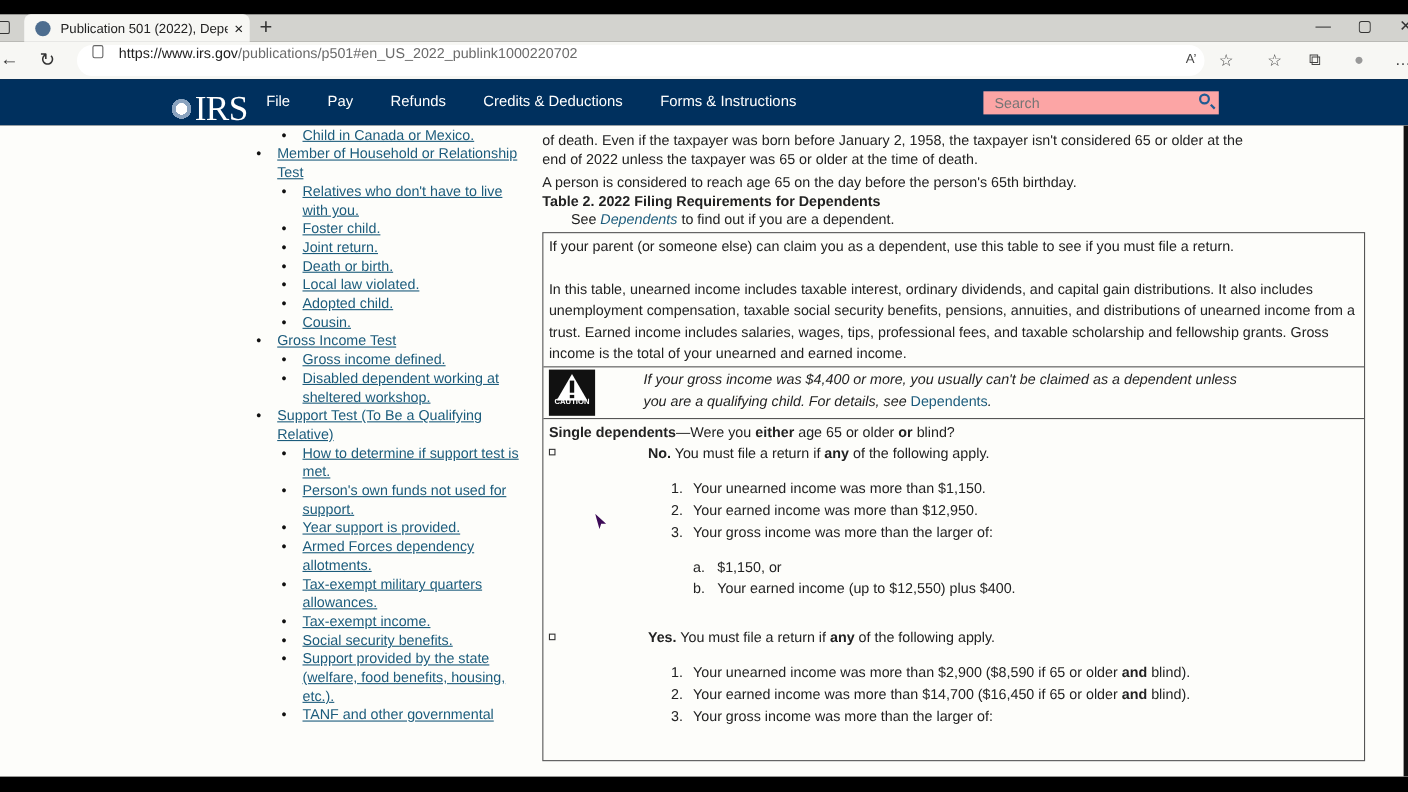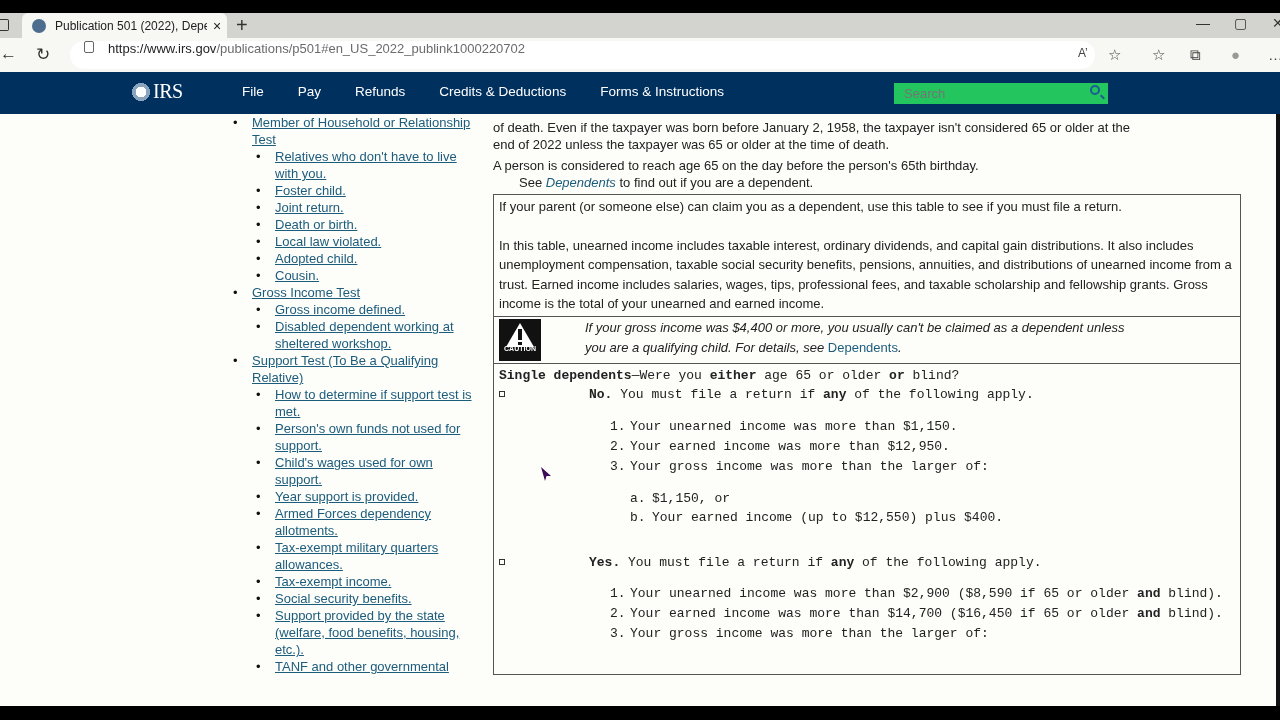--- a/index.html
+++ b/index.html
@@ -20,25 +20,25 @@
   .toolbar { position: absolute; left: 0; top: 38px; width: 1280px; height: 34px; background: #f7f7f4; }
   .nav-btn { position: absolute; top: 6px; font-size: 17px; color: #333; }
   .omnibox { position: absolute; left: 70px; top: 3px; width: 1025px; height: 28px; background: #fff; border-radius: 14px; display: flex; align-items: flex-start; padding-left: 14px; }
   .lock { width: 10px; height: 12px; border: 1.3px solid #666; border-radius: 2px; margin-right: 14px; position: relative; }
   .url { font-size: 13px; color: #6b6b6b; }
   .url b { color: #222; font-weight: normal; }
   .tb-icon { position: absolute; top: 8px; font-size: 15px; color: #444; }
 
   
   .irs-header { position: absolute; left: 0; top: 72px; width: 1280px; height: 42px; background: #00305e; }
-  .irs-logo { position: absolute; left: 130px; top: 8px; color: #fff; font-family: "Liberation Serif", serif; font-size: 20px; letter-spacing: -0.5px; display: flex; align-items: center; }
+  .irs-logo { position: absolute; left: 154px; top: 8px; color: #fff; font-family: "Liberation Serif", serif; font-size: 32px; letter-spacing: -0.5px; display: flex; align-items: center; }
   .irs-logo .eagle { display: inline-block; width: 22px; height: 20px; border-radius: 4px; background: radial-gradient(circle at 50% 50%, #fff 0 35%, #8aa3bf 36% 60%, transparent 61%); margin-right: 1px; }
   .mainnav { position: absolute; left: 242px; top: 12px; display: flex; gap: 0; }
   .mainnav a { color: #fff; text-decoration: none; font-size: 13.5px; margin-right: 34px; }
-  .search-box { position: absolute; left: 894px; top: 11px; width: 214px; height: 21px; background: #22c55e; display: flex; align-items: center; padding-left: 10px; }
+  .search-box { position: absolute; left: 894px; top: 11px; width: 214px; height: 21px; background: #fca5a5; display: flex; align-items: center; padding-left: 10px; }
   .search-box input { border: none; outline: none; font-size: 13px; color: #555; width: 180px; font-family: "Liberation Sans", sans-serif; background: transparent; }
   .search-box .search-icon { position: absolute; right: 8px; top: 2px; width: 10px; height: 10px; border: 2px solid #1f5b93; border-radius: 50%; }
   .search-box .search-icon::after { content: ""; position: absolute; left: 8px; top: 9px; width: 5px; height: 2px; background: #1f5b93; transform: rotate(45deg); }
 
   
   .page { position: absolute; left: 0; top: 114px; width: 1280px; height: 592px; background: #fdfdfa; overflow: hidden; }
   .scrollbar { position: absolute; right: 0; top: 0; width: 4px; height: 592px; background: #111; }
 
   
   .toc { position: absolute; left: 232px; top: 0; width: 240px; font-size: 13px; line-height: 17px; }
@@ -124,64 +124,65 @@
     </nav>
     <div class="search-box">
       <input type="text" placeholder="Search" style="">
       <span class="search-icon"></span>
     </div>
   </div>
 
   <div class="page">
 
     <div class="toc">
+      <div class="l2"><a>Child in Canada or Mexico.</a></div>
       <div class="l1"><a>Member of Household or Relationship Test</a></div>
       <div class="l2"><a>Relatives who don't have to live with you.</a></div>
       <div class="l2"><a>Foster child.</a></div>
       <div class="l2"><a>Joint return.</a></div>
       <div class="l2"><a>Death or birth.</a></div>
       <div class="l2"><a>Local law violated.</a></div>
       <div class="l2"><a>Adopted child.</a></div>
       <div class="l2"><a>Cousin.</a></div>
       <div class="l1"><a>Gross Income Test</a></div>
       <div class="l2"><a>Gross income defined.</a></div>
       <div class="l2"><a>Disabled dependent working at sheltered workshop.</a></div>
       <div class="l1"><a>Support Test (To Be a Qualifying Relative)</a></div>
       <div class="l2"><a>How to determine if support test is met.</a></div>
       <div class="l2"><a>Person's own funds not used for support.</a></div>
-      <div class="l2"><a>Child's wages used for own support.</a></div>
       <div class="l2"><a>Year support is provided.</a></div>
       <div class="l2"><a>Armed Forces dependency allotments.</a></div>
       <div class="l2"><a>Tax-exempt military quarters allowances.</a></div>
       <div class="l2"><a>Tax-exempt income.</a></div>
       <div class="l2"><a>Social security benefits.</a></div>
       <div class="l2"><a>Support provided by the state (welfare, food benefits, housing, etc.).</a></div>
       <div class="l2"><a>TANF and other governmental</a></div>
     </div>
 
     <div class="content">
       <p style="margin-top:5px;">of death. Even if the taxpayer was born before January 2, 1958, the taxpayer isn't considered 65 or older at the end of 2022 unless the taxpayer was 65 or older at the time of death.</p>
       <p style="margin-top:4px;">A person is considered to reach age 65 on the day before the person's 65th birthday.</p>
+      <p class="tbl-title">Table 2. 2022 Filing Requirements for Dependents</p>
       <p class="see-line"><span>See </span><a>Dependents</a><span> to find out if you are a dependent.</span></p>
 
       <div class="table">
         <div class="tcell">
           <p>If your parent (or someone else) can claim you as a dependent, use this table to see if you must file a return.</p>
           <p style="margin-top:19px;">In this table, unearned income includes taxable interest, ordinary dividends, and capital gain distributions. It also includes unemployment compensation, taxable social security benefits, pensions, annuities, and distributions of unearned income from a trust. Earned income includes salaries, wages, tips, professional fees, and taxable scholarship and fellowship grants. Gross income is the total of your unearned and earned income.</p>
         </div>
         <div class="tcell border-top caution-row" style="padding:0 5px;">
           <div class="caution-icon">
             <div class="tri"></div>
               <div class="bang"></div>
               <div class="dot"></div>
             <div class="lbl">CAUTION</div>
           </div>
           <p class="caution-text" style="line-height:20px;padding-top:1px;"><span>If your gross income was $4,400 or more, you usually can't be claimed as a dependent unless you are a qualifying child. For details, see </span><a>Dependents</a><span>.</span></p>
         </div>
-        <div class="tcell border-top" style="padding-bottom:30px;font-family:Liberation Mono, monospace;">
+        <div class="tcell border-top" style="padding-bottom:30px;">
           <p><b>Single dependents</b><span>—Were you </span><b>either</b><span> age 65 or older </span><b>or</b><span> blind?</span></p>
           <div class="opt-row">
             <span class="chk" style="left:0;"></span>
             <p class="opt-head"><b>No.</b><span> You must file a return if </span><b>any</b><span> of the following apply.</span></p>
             <div class="ol" style="margin-top:12px;">
               <div class="li"><span class="num">1.</span><span>Your unearned income was more than $1,150.</span></div>
               <div class="li"><span class="num">2.</span><span>Your earned income was more than $12,950.</span></div>
               <div class="li"><span class="num">3.</span><span>Your gross income was more than the larger of:</span></div>
             </div>
             <div class="ola" style="margin-top:12px;">

